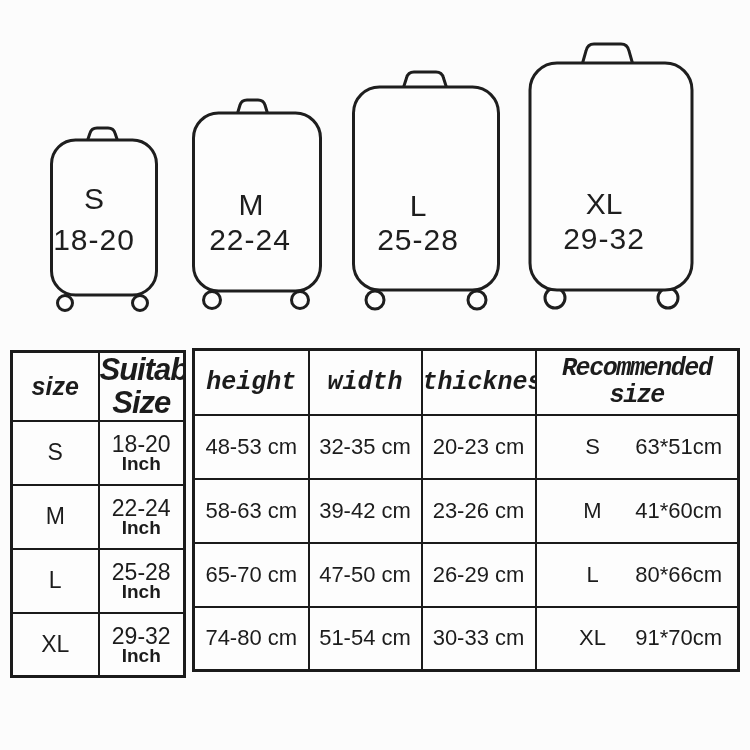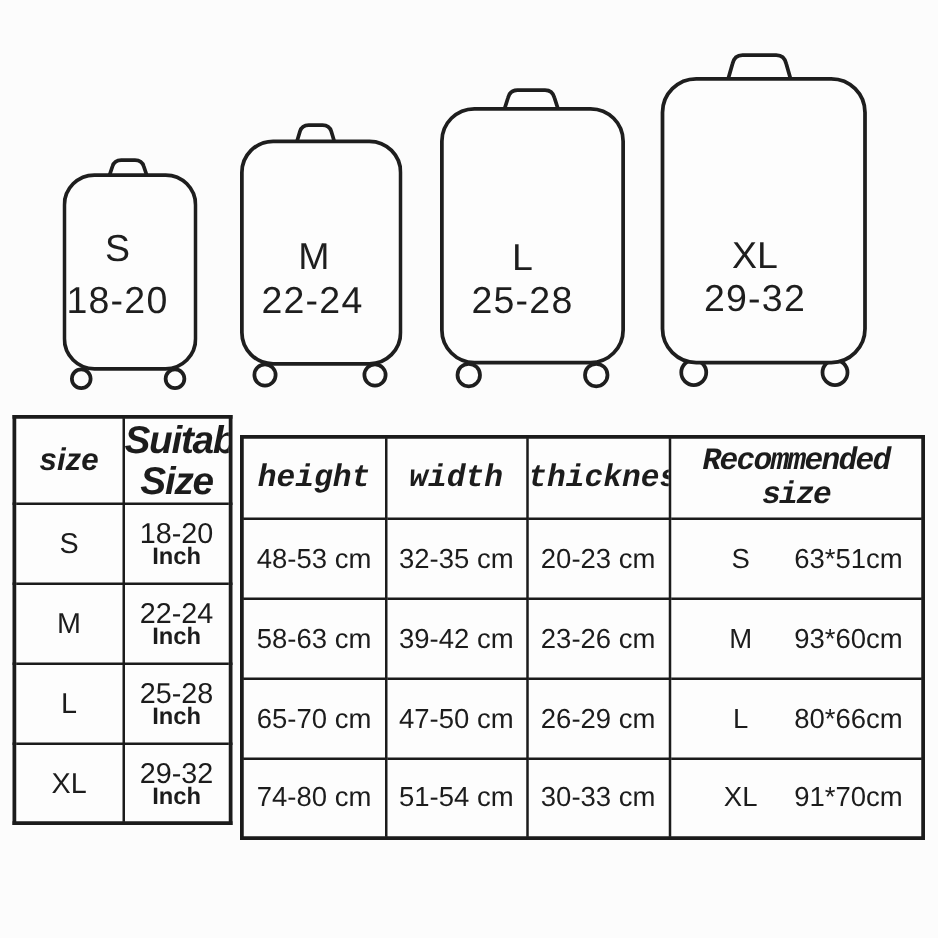--- a/index.html
+++ b/index.html
@@ -106,21 +106,21 @@
 
   <svg class="case-svg" style="left:528px;top:42px;" width="166" height="270" viewBox="0 0 166 270">
     <path d="M 54 23 L 58 9 Q 59.5 2 66 2 L 93 2 Q 99.5 2 101 9 L 105 23" fill="#fdfdfd" stroke="#1e1e1e" stroke-width="3"></path>
     <circle cx="27" cy="256" r="10" fill="#fdfdfd" stroke="#1e1e1e" stroke-width="3"></circle>
     <circle cx="140" cy="256" r="10" fill="#fdfdfd" stroke="#1e1e1e" stroke-width="3"></circle>
     <rect x="2" y="21" width="162" height="227" rx="27" fill="#fdfdfd" stroke="#1e1e1e" stroke-width="3"></rect>
     <text x="76" y="172" text-anchor="middle" class="case-label">XL</text>
     <text x="76" y="207" text-anchor="middle" class="case-range">29-32</text>
   </svg>
 
-  <table class="tbl-left" style="left:10px;top:332px;width:173px;padding-left:19px;">
+  <table class="tbl-left" style="left:10px;top:350px;width:173px;padding-left:19px;">
     <colgroup>
         <col style="width:87px">
         <col style="width:86px">
       </colgroup>
     <tbody>
         <tr class="hdr-row">
       <th>size</th>
       <th class="th-suitable">Suitable Size</th>
     </tr>
     <tr class="data-row">
@@ -179,21 +179,21 @@
         </div>
       </td>
     </tr>
     <tr class="data-row">
       <td>58-63 cm</td>
       <td>39-42 cm</td>
       <td>23-26 cm</td>
       <td>
         <div class="rec-cell">
           <span class="rec-letter">M</span>
-          <span class="rec-value">93*60cm</span>
+          <span class="rec-value">41*60cm</span>
         </div>
       </td>
     </tr>
     <tr class="data-row">
       <td>65-70 cm</td>
       <td>47-50 cm</td>
       <td>26-29 cm</td>
       <td>
         <div class="rec-cell">
           <span class="rec-letter">L</span>

